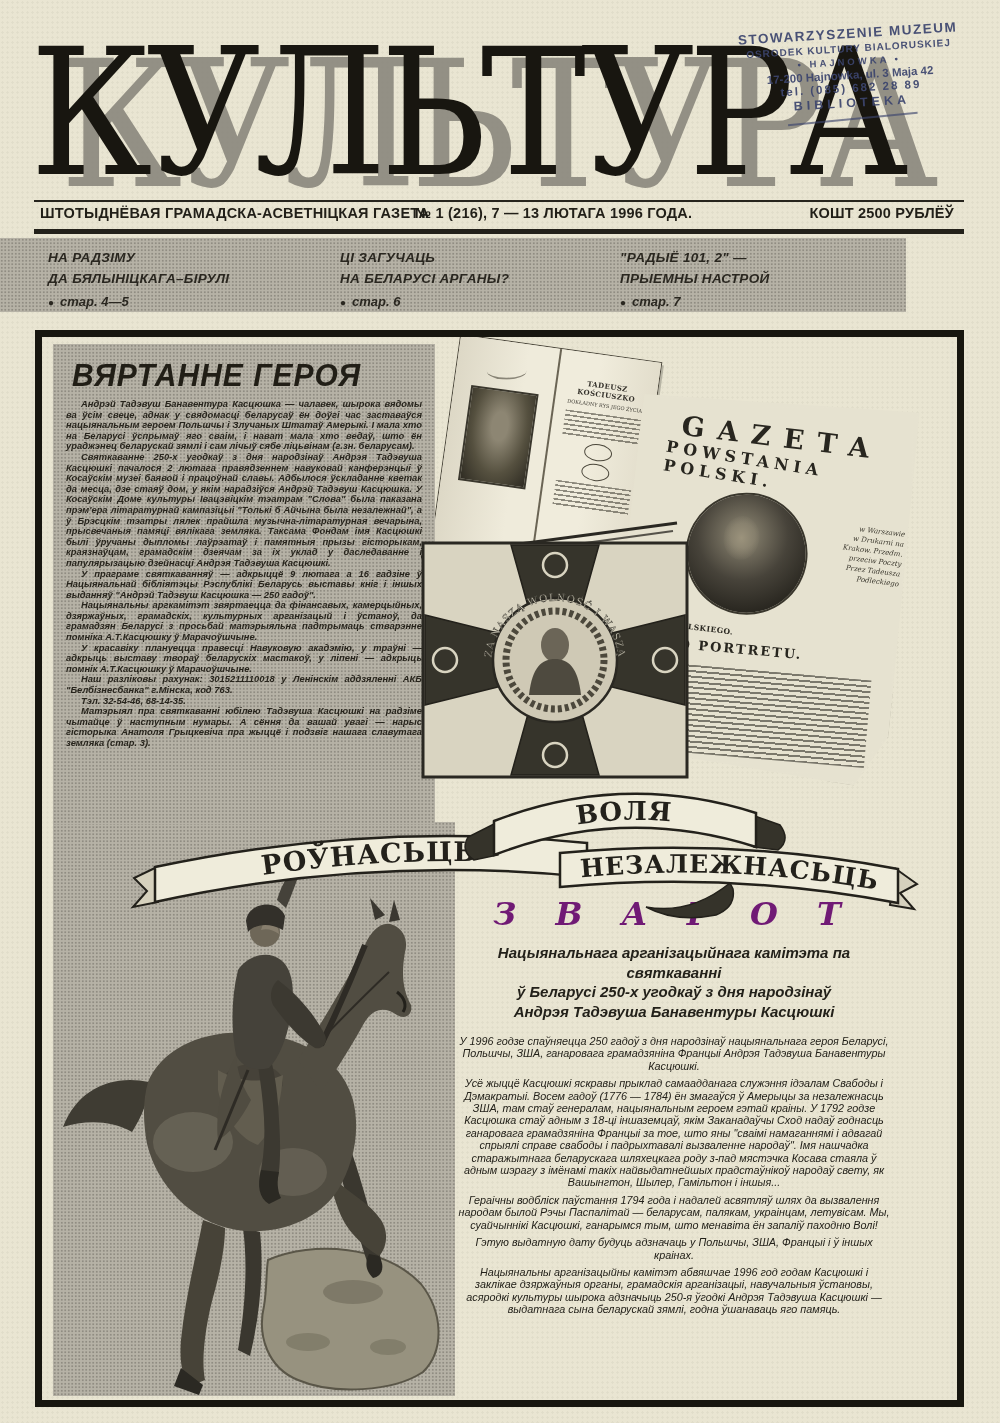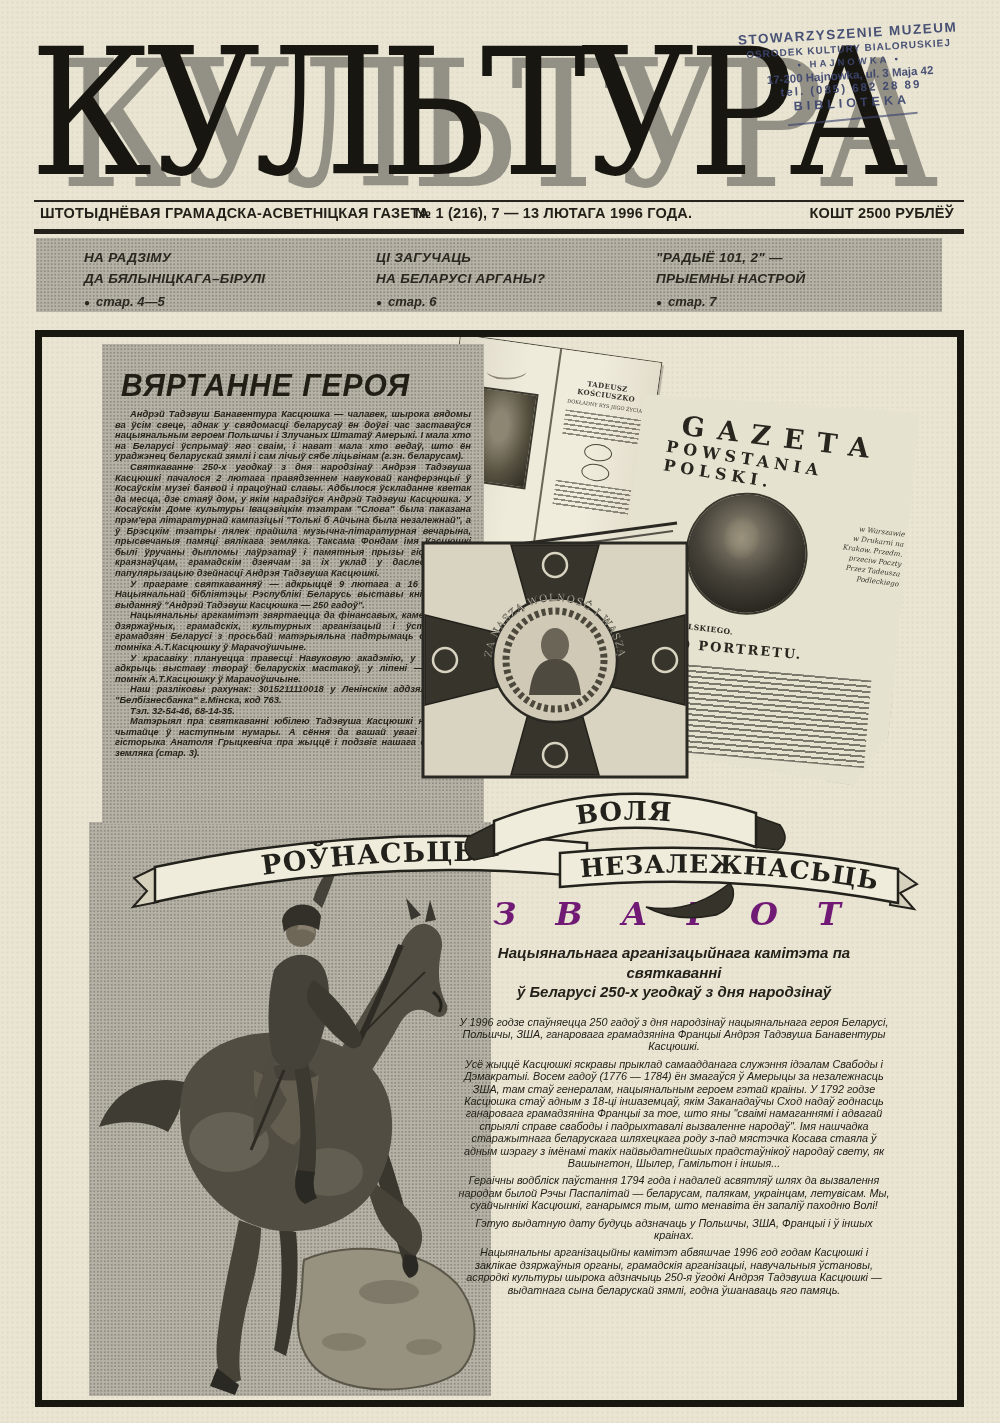--- a/index.html
+++ b/index.html
@@ -8,21 +8,20 @@
     background-color:#e9e5d2;
     background-image:radial-gradient(rgba(95,88,70,.06) 1px, rgba(0,0,0,0) 1.4px);
     background-size:5px 5px;
     font-family:"Liberation Sans", sans-serif;
     color:#1d1b15;
   }
   .halftone{
     background-color:#b6b2a6;
     background-image:radial-gradient(rgba(45,43,36,.28) .8px, rgba(45,43,36,0) 1.15px);
     background-size:3.5px 3.5px;
-    margin-left:36px;
   }
   
   #masthead-title{
     position:absolute;left:30px;top:24px;margin:0;
     font-family:"DejaVu Serif", serif;font-weight:400;
     font-size:158px;line-height:1;letter-spacing:-6px;color:#181610;
     transform:scale(1.0,1.12);transform-origin:left top;
     text-shadow:30px 11px 0 rgba(138,134,124,.9);
     white-space:nowrap;
   }
@@ -48,21 +47,21 @@
   #teasers{position:absolute;left:0;top:238px;width:906px;height:74px;}
   .teaser{position:absolute;top:9px;font-style:italic;font-weight:700;color:#2a2720;}
   .teaser .t1,.teaser .t2{font-size:13.5px;letter-spacing:.3px;line-height:21px;}
   .teaser .pg{font-size:13px;margin-top:5px;}
   .teaser .bullet{font-size:10px;margin-right:6px;}
   #teaser-1{left:48px;} #teaser-2{left:340px;} #teaser-3{left:620px;}
   
   #frame{position:absolute;left:35px;top:330px;width:915px;height:1063px;border:7px solid #17160f;}
   #frame-inner{position:relative;width:100%;height:100%;overflow:hidden;}
   
-  #article{position:absolute;left:24px;top:7px;width:382px;height:480px;padding:24px 13px;box-sizing:border-box;overflow:hidden;z-index:2;}
+  #article{position:absolute;left:11px;top:7px;width:382px;height:480px;padding:14px 13px;box-sizing:border-box;overflow:hidden;z-index:2;}
   #article h2{margin:0 0 7px 6px;font-size:30px;font-style:italic;font-weight:700;letter-spacing:1px;color:#211e16;transform:scaleY(1.05);transform-origin:left top;white-space:nowrap;}
   #article p{margin:0;font-size:9.4px;line-height:10.6px;font-weight:700;font-style:italic;text-align:justify;text-indent:15px;color:#27241c;}
   
   #book{position:absolute;left:402px;top:10px;width:202px;height:218px;transform:rotate(8deg);
     background:#ece8d8;border:1px solid #4a463a;box-shadow:2px 3px 0 rgba(40,38,30,.25);z-index:1;display:flex;}
   #book .page{width:50%;height:100%;position:relative;}
   #book .page.left{background:linear-gradient(to right, #ddd8c6, #efebdb 70%);}
   #book .page.right{background:linear-gradient(to left, #e2ddcb, #f0ecdc 60%);border-left:2px solid #6a6454;}
   #book .portrait{position:absolute;left:17px;top:48px;width:64px;height:92px;border:2px solid #3a372d;
     background:radial-gradient(ellipse at 50% 38%, #8d8673 18%, #55503f 60%, #2e2b22 100%);}
@@ -292,20 +291,21 @@
       <path d="M212,96 C220,96 226,104 226,112 C220,108 214,106 208,108 Z" fill="#8d8573" opacity=".8"></path>
       <path d="M193,99 C195,80 225,76 232,94 L230,108 C216,100 202,102 195,110 Z" fill="#33302a"></path>
       <path d="M224,78 C229,60 239,46 251,38 C245,56 239,72 233,86 Z" fill="#45423a"></path>
     </svg>
   </div>
 
   <div id="appeal">
     <h3>З В А Р О Т</h3>
     <div class="sub">Нацыянальнага арганізацыйнага камітэта па святкаванні</div>
     <div class="sub">ў Беларусі 250-х угодкаў з дня народзінаў</div>
+    <div class="sub">Андрэя Тадэвуша Банавентуры Касцюшкі</div>
     <div class="paras">
       <p>У 1996 годзе спаўняецца 250 гадоў з дня народзінаў нацыянальнага героя Беларусі, Польшчы, ЗША, ганаровага грамадзяніна Францыі Андрэя Тадэвуша Банавентуры Касцюшкі.</p>
       <p>Усё жыццё Касцюшкі яскравы прыклад самаадданага служэння ідэалам Свабоды і Дэмакратыі. Восем гадоў (1776 — 1784) ён змагаўся ў Амерыцы за незалежнасць ЗША, там стаў генералам, нацыянальным героем гэтай краіны. У 1792 годзе Касцюшка стаў адным з 18-ці іншаземцаў, якім Заканадаўчы Сход надаў годнасць ганаровага грамадзяніна Францыі за тое, што яны "сваімі намаганнямі і адвагай спрыялі справе свабоды і падрыхтавалі вызваленне народаў". Імя нашчадка старажытнага беларускага шляхецкага роду з-пад мястэчка Косава стаяла ў адным шэрагу з імёнамі такіх найвыдатнейшых прадстаўнікоў народаў свету, як Вашынгтон, Шылер, Гамільтон і іншыя...</p>
       <p>Гераічны водбліск паўстання 1794 года і надалей асвятляў шлях да вызвалення народам былой Рэчы Паспалітай — беларусам, палякам, украінцам, летувісам. Мы, суайчыннікі Касцюшкі, ганарымся тым, што менавіта ён запаліў паходню Волі!</p>
       <p>Гэтую выдатную дату будуць адзначаць у Польшчы, ЗША, Францыі і ў іншых краінах.</p>
       <p>Нацыянальны арганізацыйны камітэт абвяшчае 1996 год годам Касцюшкі і заклікае дзяржаўныя органы, грамадскія арганізацыі, навучальныя ўстановы, асяродкі культуры шырока адзначыць 250-я ўгодкі Андрэя Тадэвуша Касцюшкі — выдатнага сына беларускай зямлі, годна ўшанаваць яго памяць.</p>
     </div>
   </div>
 
 </div>

